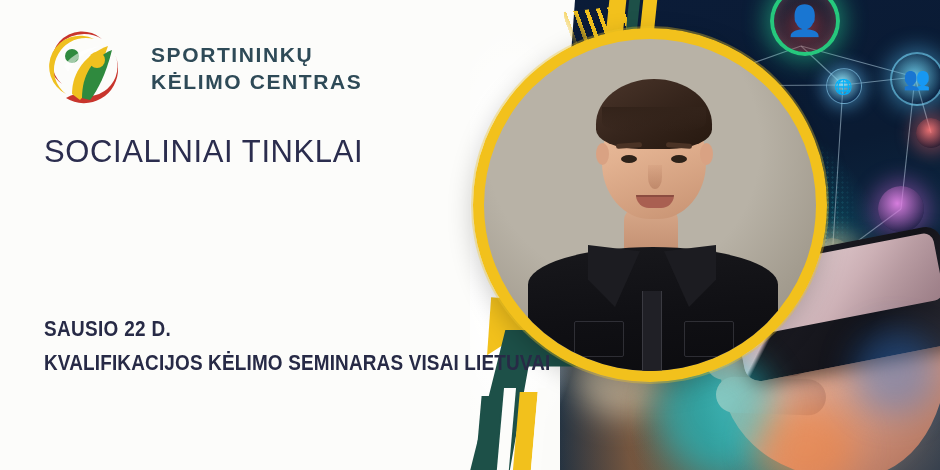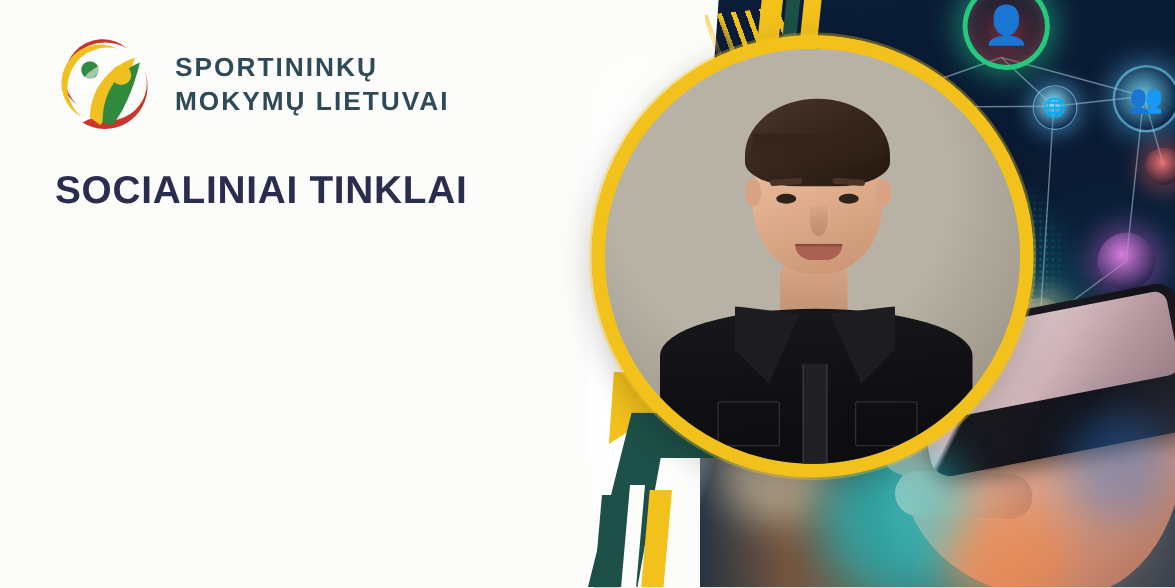--- a/index.html
+++ b/index.html
@@ -406,30 +406,31 @@
     width: 84px;
     height: 84px;
     flex: 0 0 84px;
   }
   .logo-text {
     color: #2e4a57;
     font-size: 21px;
     font-weight: bold;
     letter-spacing: 1.6px;
     line-height: 1.3;
+    margin-left: 11px;
   }
   .logo-text span { display: block; white-space: nowrap; }
 
   .headline {
     position: absolute;
     top: 131px;
     left: 2px;
     color: #2b2d4e;
     font-size: 31px;
-    font-weight: bold;
+    font-weight: normal;
     letter-spacing: 0.6px;
     line-height: 1.34;
     text-transform: uppercase;
   }
   .headline span { display: block; white-space: nowrap; }
 
   .speaker {
     position: absolute;
     top: 238px;
     left: 2px;
@@ -574,24 +575,28 @@
             <path d="M30 68 C30 46 44 28 66 20 C58 44 50 62 38 74 Z" fill="#efc01f"></path>
             <circle cx="30" cy="30" r="7" fill="#2f8a3e"></circle>
             <path d="M40 72 C40 50 50 32 70 24 C64 48 56 64 48 74 Z" fill="#2f8a3e"></path>
             <circle cx="55" cy="34" r="8" fill="#efc01f"></circle>
             <path d="M22 40 C30 28 44 22 58 20 C44 26 32 34 26 46 Z" fill="#ffffff" opacity="0.55"></path>
           </g>
         </svg>
       </div>
       <div class="logo-text">
         <span>SPORTININKŲ</span>
-        <span>MOKYMŲ LIETUVAI</span>
+        <span>KĖLIMO CENTRAS</span>
       </div>
     </div>
 
     <div class="headline">
       <span>SOCIALINIAI TINKLAI</span>
     </div>
 
 
+    <div class="details">
+      <span class="d-date">SAUSIO 22 D.</span>
+      <span class="d-sub">KVALIFIKACIJOS KĖLIMO SEMINARAS VISAI LIETUVAI</span>
+    </div>
 
   </div>
 </div>
 
 </body></html>

